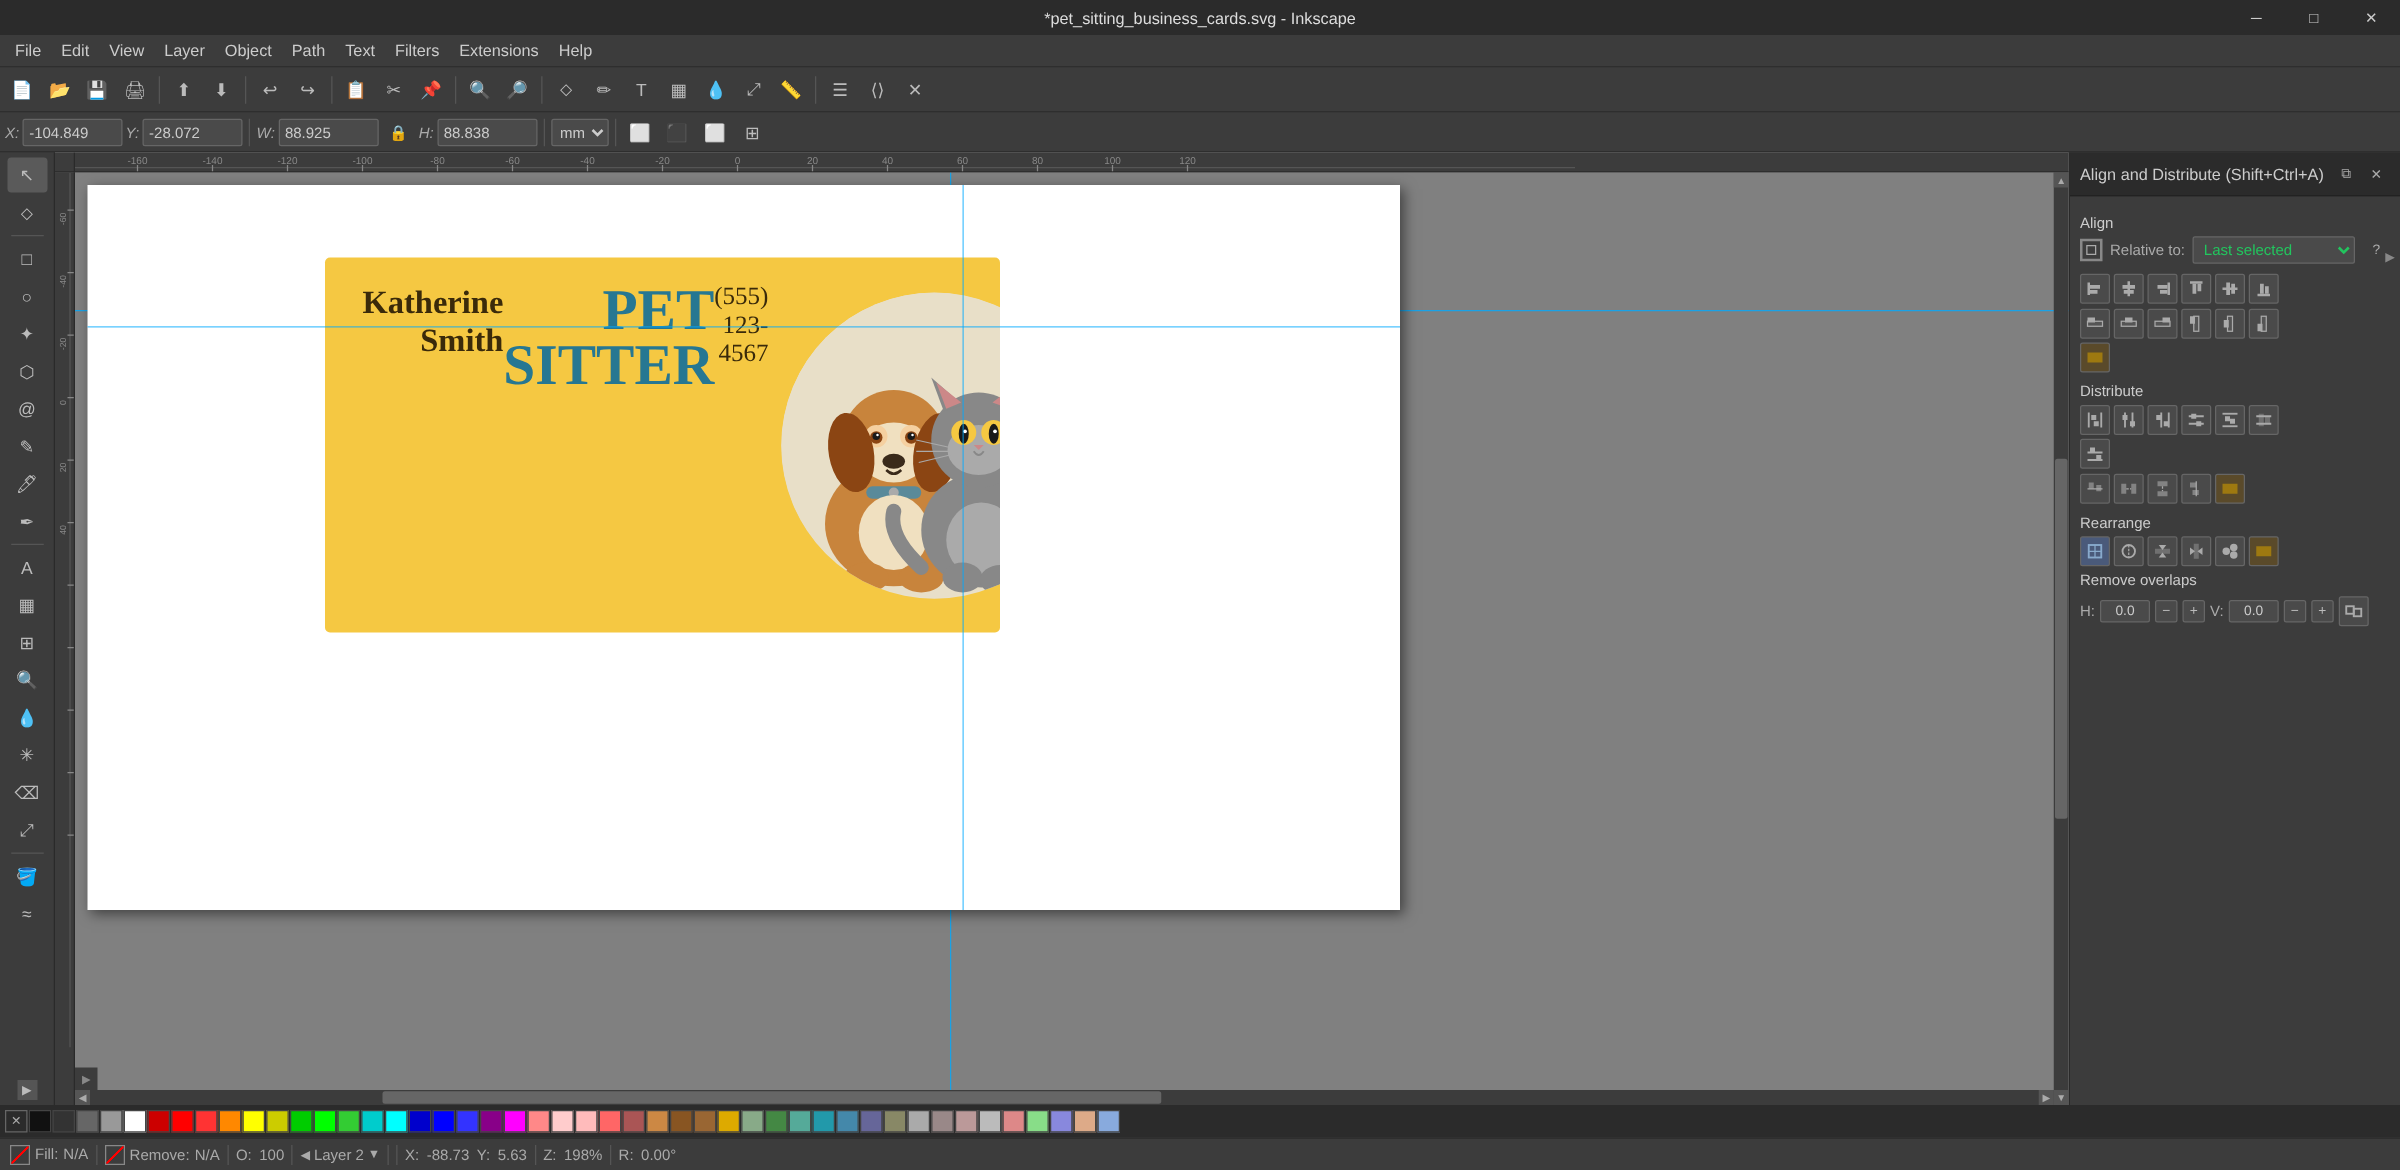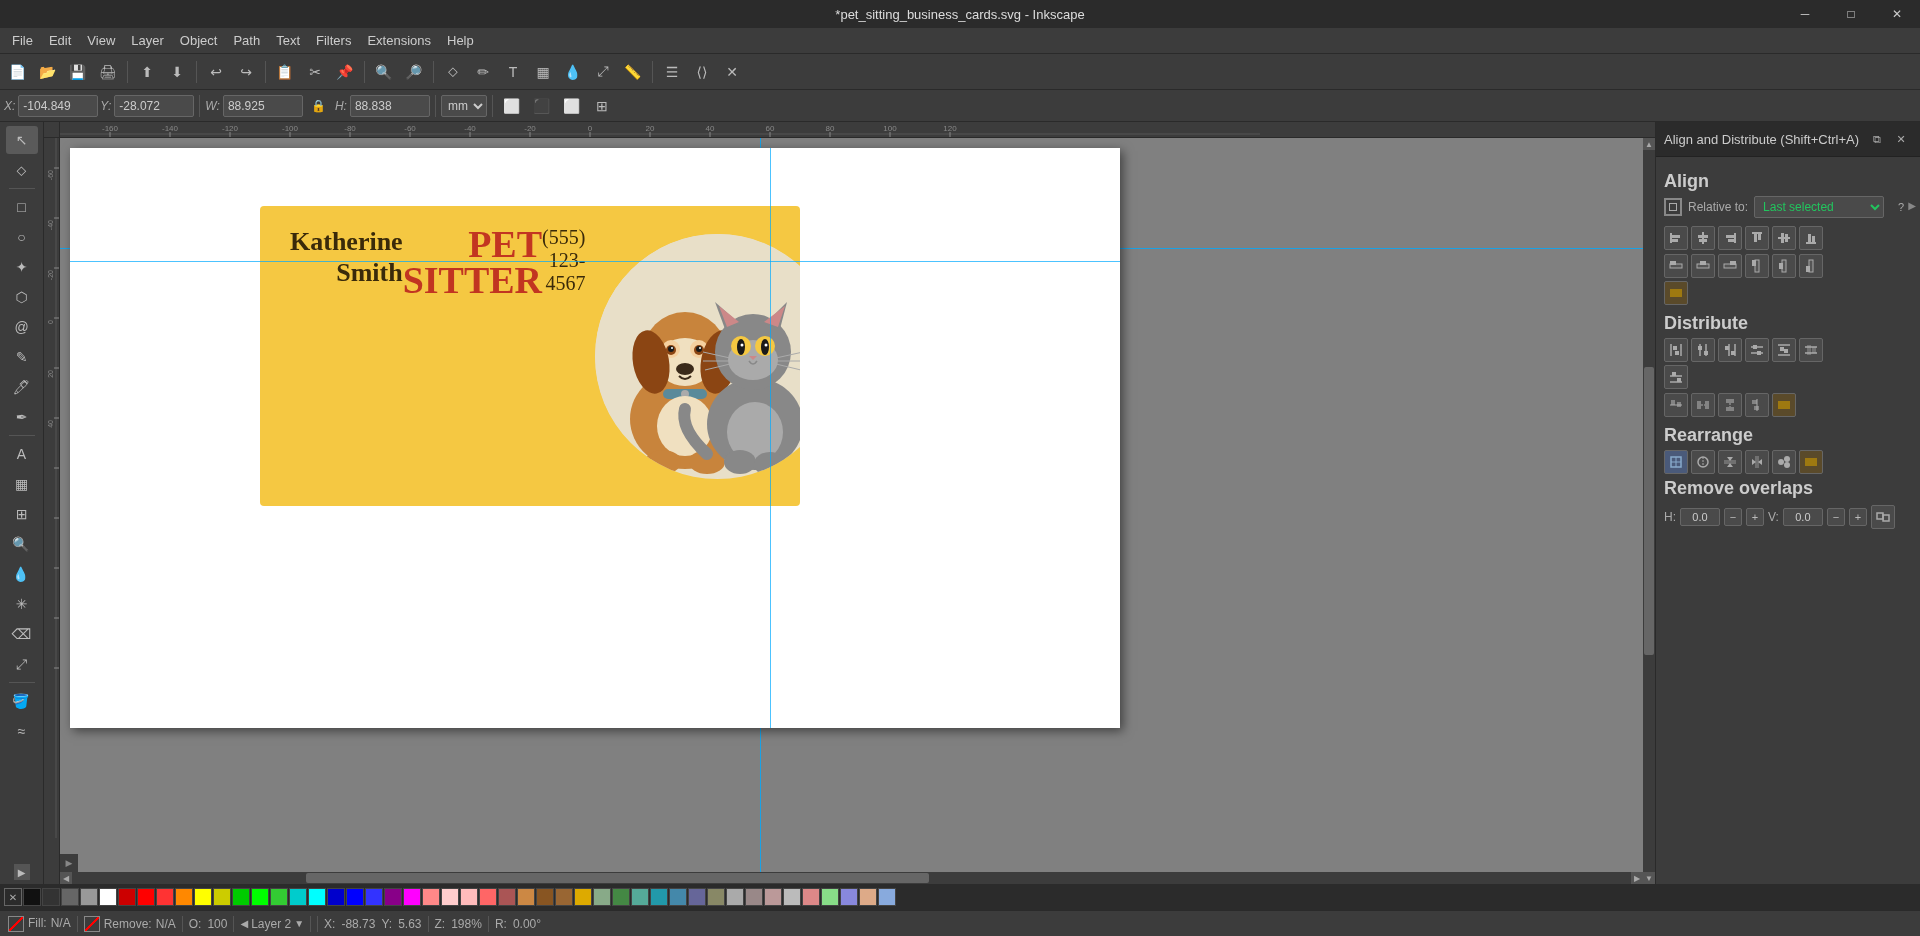--- a/index.html
+++ b/index.html
@@ -254,24 +254,24 @@
     #panel-header-title {
       font-size: 13px;
       color: #ccc;
     }
     #panel-content {
       padding: 8px;
       flex: 1;
       overflow-y: auto;
     }
     .section-title {
-      font-size: 18px;
+      font-size: 12px;
       color: #ccc;
       margin: 6px 0 4px 0;
-      font-weight: bold;
+      font-weight: normal;
     }
     .align-btn {
       width: 24px;
       height: 24px;
       background: #4a4a4a;
       border: 1px solid #666;
       border-radius: 2px;
       display: flex;
       align-items: center;
       justify-content: center;
@@ -607,21 +607,21 @@
 
       <div class="crosshair-h" style="top: 110px;"></div>
       <div class="crosshair-v" style="left: 700px;"></div>
 
       <div id="white-page" style="position:absolute;top:10px;left:10px;width:1050px;height:580px;background:white;box-shadow:3px 3px 10px rgba(0,0,0,0.5);">
 
         <div id="business-card" style="position:absolute;top:58px;left:190px;width:540px;height:300px;background:#F5C842;border-radius:4px;overflow:hidden;display:flex;align-items:center;">
 
           <div id="card-left" style="flex:1;padding:20px 10px 20px 30px;display:flex;flex-direction:row;justify-content:space-around;height:100%;">
             <div id="card-name" style="font-size:26px;font-weight:bold;color:#3a2a0a;font-family:Georgia,serif;">Katherine Smith</div>
-            <div style="font-size:38px;font-weight:bold;color:#b91c1c;font-family:Georgia,serif;line-height:0.95;opacity:0.85;">
+            <div style="font-size:46px;font-weight:bold;color:#0369a1;font-family:Georgia,serif;line-height:0.95;opacity:0.85;">
               <div>PET</div>
               <div>SITTER</div>
             </div>
             <div style="font-size:20px;color:#3a2a0a;font-family:Georgia,serif;">(555) 123-4567</div>
           </div>
 
           <div id="card-right" style="width:265px;height:100%;display:flex;align-items:center;justify-content:center;">
             <div style="width:245px;height:245px;border-radius:50%;background:#e8e0cc;position:relative;display:flex;align-items:flex-end;justify-content:center;overflow:hidden;">
 
               <svg width="245" height="245" viewBox="0 0 245 245">

